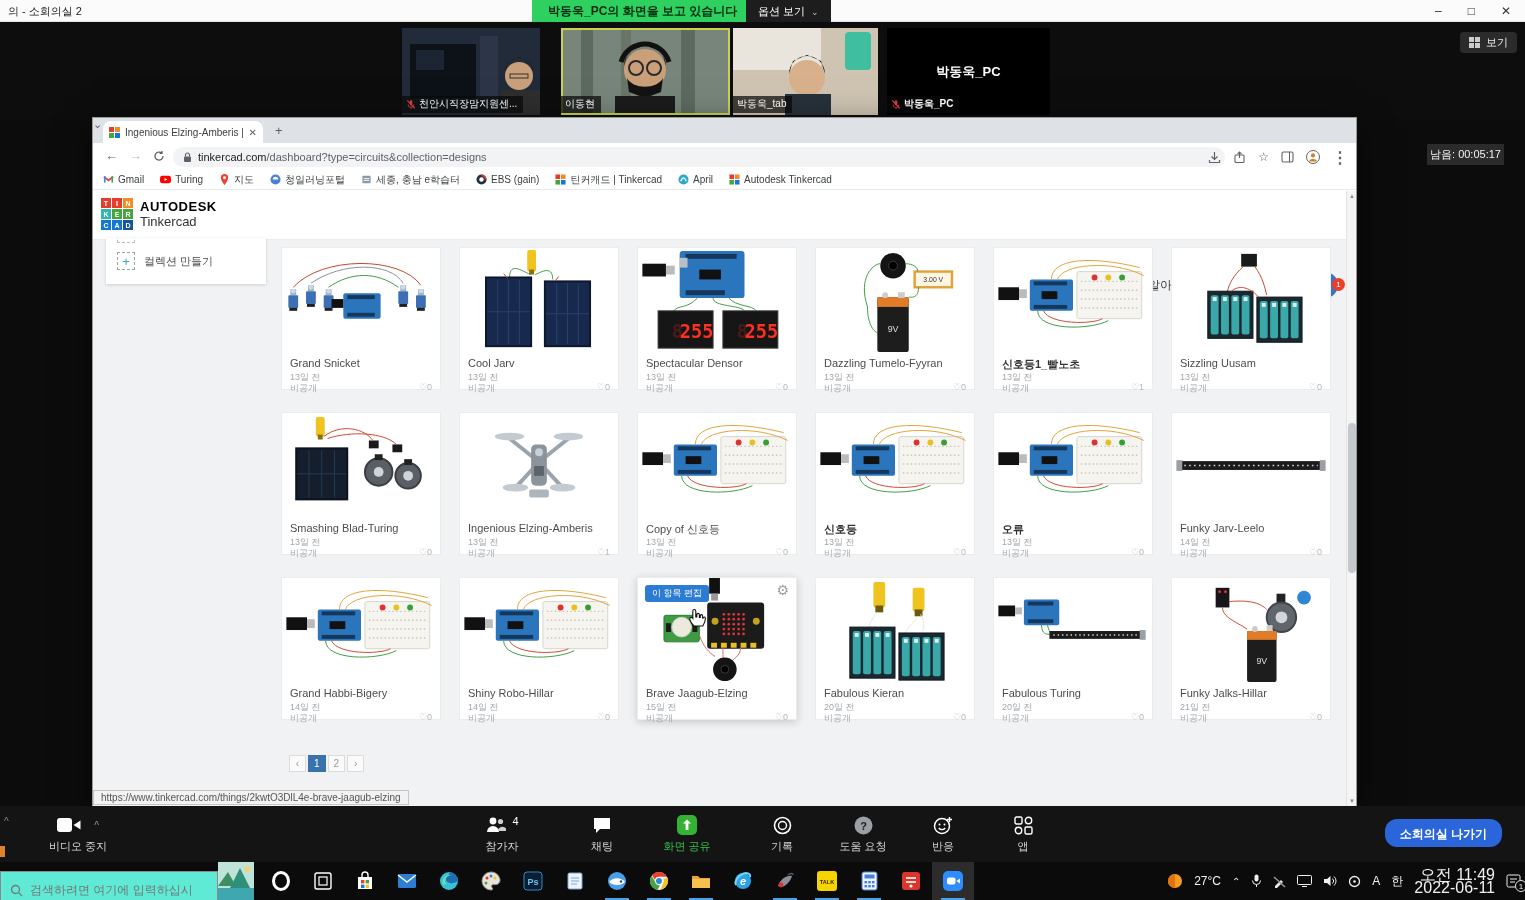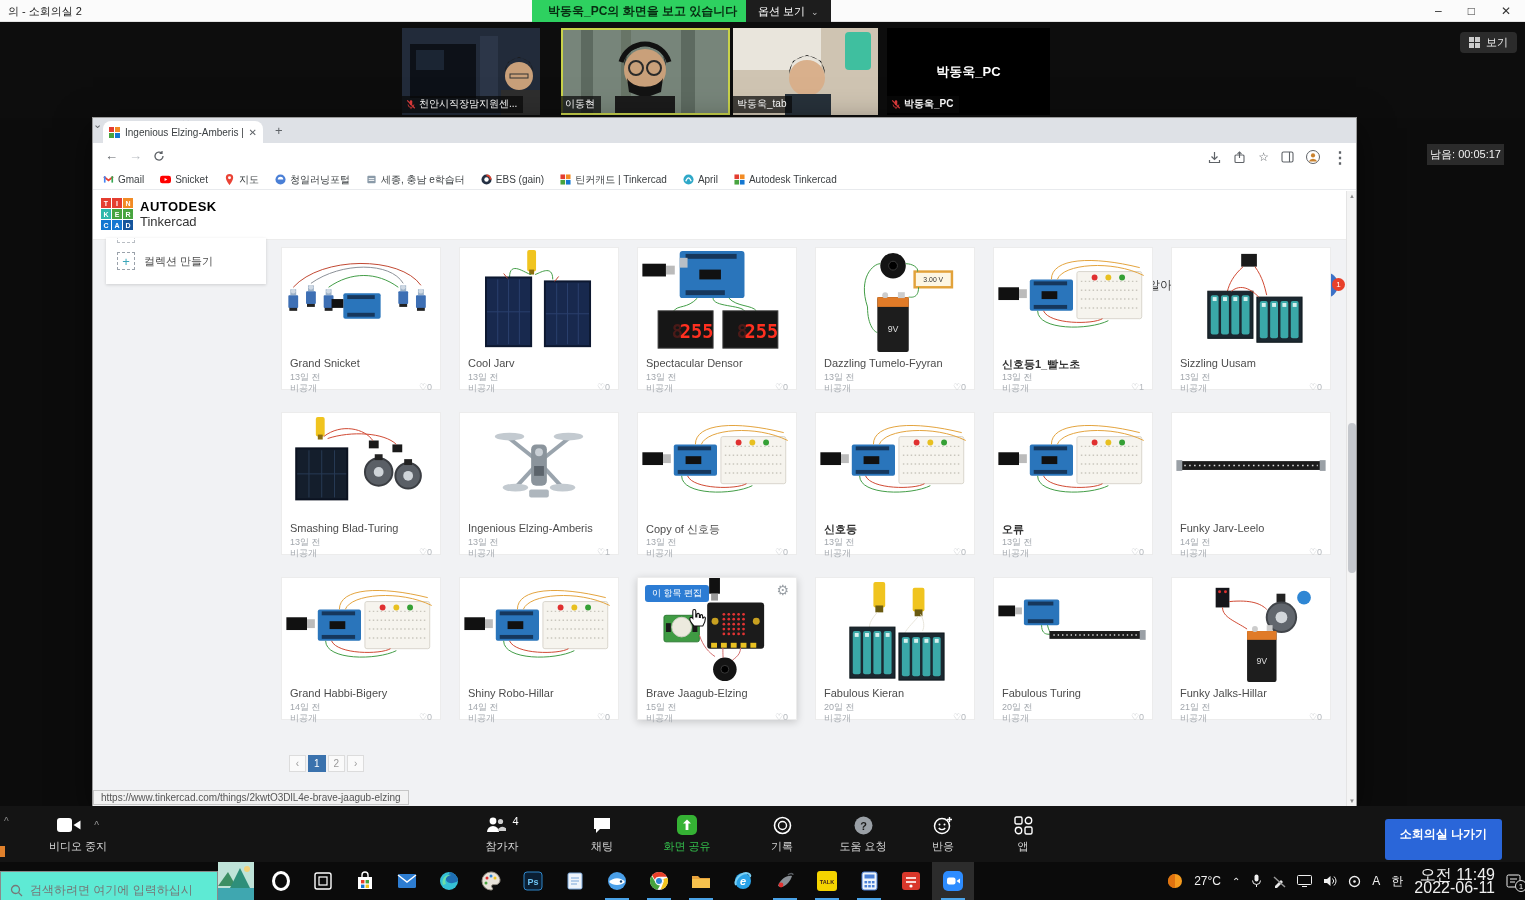--- a/index.html
+++ b/index.html
@@ -73,21 +73,21 @@
 .scroll{right:0;top:73px;bottom:0;width:10px;background:#f4f4f4;border-left:1px solid #e4e4e4;position:absolute;}
 .scroll .ar{position:absolute;left:0;width:10px;text-align:center;font-size:6px;color:#8a8a8a;}
 .sthumb{position:absolute;left:1px;top:232px;width:8px;height:150px;background:#c4c7cc;border-radius:4px;}
 
 .z-toolbar{left:0;top:806px;width:1525px;height:56px;background:#141414;z-index:45;}
 .zbtn{position:absolute;top:7px;width:74px;display:flex;flex-direction:column;align-items:center;color:#d6d6d6;font-size:11px;}
 .zbtn .ic{height:24px;display:flex;align-items:center;justify-content:center;gap:3px;}
 .zbtn .lb{margin-top:2px;white-space:nowrap;}
 .zbtn.accent .lb{color:#34c04d;}
 .pcount{color:#fff;font-size:11px;margin-left:2px;align-self:flex-start;margin-top:2px;}
-.leave{position:absolute;right:23px;top:13px;height:41px;line-height:30px;background:#2a66d9;color:#fff;font-size:12px;font-weight:bold;padding:0 15px;border-radius:3px;}
+.leave{position:absolute;right:23px;top:13px;height:28px;line-height:30px;background:#2a66d9;color:#fff;font-size:12px;font-weight:bold;padding:0 15px;border-radius:12px;}
 .mini-caret{position:absolute;left:4px;top:10px;color:#8a8a8a;font-size:10px;}
 .orange-sliver{position:absolute;left:0;top:40px;width:5px;height:11px;background:#e0812c;}
 .vid-caret{color:#9a9a9a;font-size:10px;margin-left:10px;}
 
 .taskbar{left:0;top:862px;width:1525px;height:38px;background:#0b0b0b;z-index:50;}
 .tsearch{position:absolute;left:0;top:0;width:218px;height:38px;background:#5eead4;border:1px solid #8a8a8a;display:flex;align-items:center;gap:7px;padding:0 9px;margin-top:9px;}
 .tsearch input{border:none;background:transparent;outline:none;font-size:12px;color:#444;width:170px;font-family:"Liberation Sans",sans-serif;}
 .tart{position:absolute;left:218px;top:0;width:36px;height:38px;overflow:hidden;}
 .ticons{position:absolute;left:260px;top:0;height:38px;display:flex;}
 .ticon{width:42px;height:38px;display:flex;align-items:center;justify-content:center;position:relative;}
@@ -211,20 +211,27 @@
       <span>□</span>
       <span>✕</span>
     </div>
   </div>
   <div class="abs chrome-bar">
     <span class="nav-ic" style="left:12px;">←</span>
     <span class="nav-ic" style="left:36px;color:#b8bcc1;">→</span>
     <svg class="nav-ic" style="left:60px;top:7px;" width="12" height="12" viewBox="0 0 12 12">
         <path d="M10 6a4 4 0 1 1-1.2-2.8M9 1v2.4H6.6" stroke="#5f6368" fill="none" stroke-width="1.3"></path>
       </svg>
+    <div class="omnibox">
+      <svg width="9" height="11" viewBox="0 0 9 11">
+          <rect x="1" y="4.5" width="7" height="5.5" rx="1" fill="#5f6368"></rect>
+          <path d="M2.5 4.5V3a2 2 0 0 1 4 0v1.5" stroke="#5f6368" fill="none" stroke-width="1.2"></path>
+        </svg>
+      <span><span class="host">tinkercad.com</span><span class="path">/dashboard?type=circuits&amp;collection=designs</span></span>
+    </div>
     <div class="bar-icons">
       <svg width="13" height="13" viewBox="0 0 13 13">
           <path d="M6.5 1v7M3.5 5.5L6.5 8.5 9.5 5.5" stroke="#5f6368" fill="none" stroke-width="1.2"></path>
           <path d="M1.5 9v2.5h10V9" stroke="#5f6368" fill="none" stroke-width="1.2"></path>
         </svg>
       <svg width="13" height="13" viewBox="0 0 13 13">
           <rect x="2" y="4" width="9" height="7.5" rx="1" stroke="#5f6368" fill="none" stroke-width="1.1"></rect>
           <path d="M6.5 7V1M4.5 2.8L6.5 1l2 1.8" stroke="#5f6368" fill="none" stroke-width="1.1"></path>
         </svg>
       <span style="font-size:12px;">☆</span>
@@ -251,21 +258,21 @@
         </span>
         <span>Gmail</span>
       </span>
       <span class="bm">
         <span class="fav">
           <svg width="11" height="11" viewBox="0 0 12 12">
             <rect x="0" y="2" width="12" height="8" rx="2.5" fill="#f00"></rect>
             <path d="M5 4.3l3 1.7-3 1.7z" fill="#fff"></path>
           </svg>
         </span>
-        <span>Snicket</span>
+        <span>Turing</span>
       </span>
       <span class="bm">
         <span class="fav">
           <svg width="11" height="11" viewBox="0 0 12 12">
             <path d="M6 0a4 4 0 0 1 4 4c0 3-4 8-4 8S2 7 2 4a4 4 0 0 1 4-4z" fill="#ea4335"></path>
             <circle cx="6" cy="4" r="1.6" fill="#fff"></circle>
           </svg>
         </span>
         <span>지도</span>
       </span>

